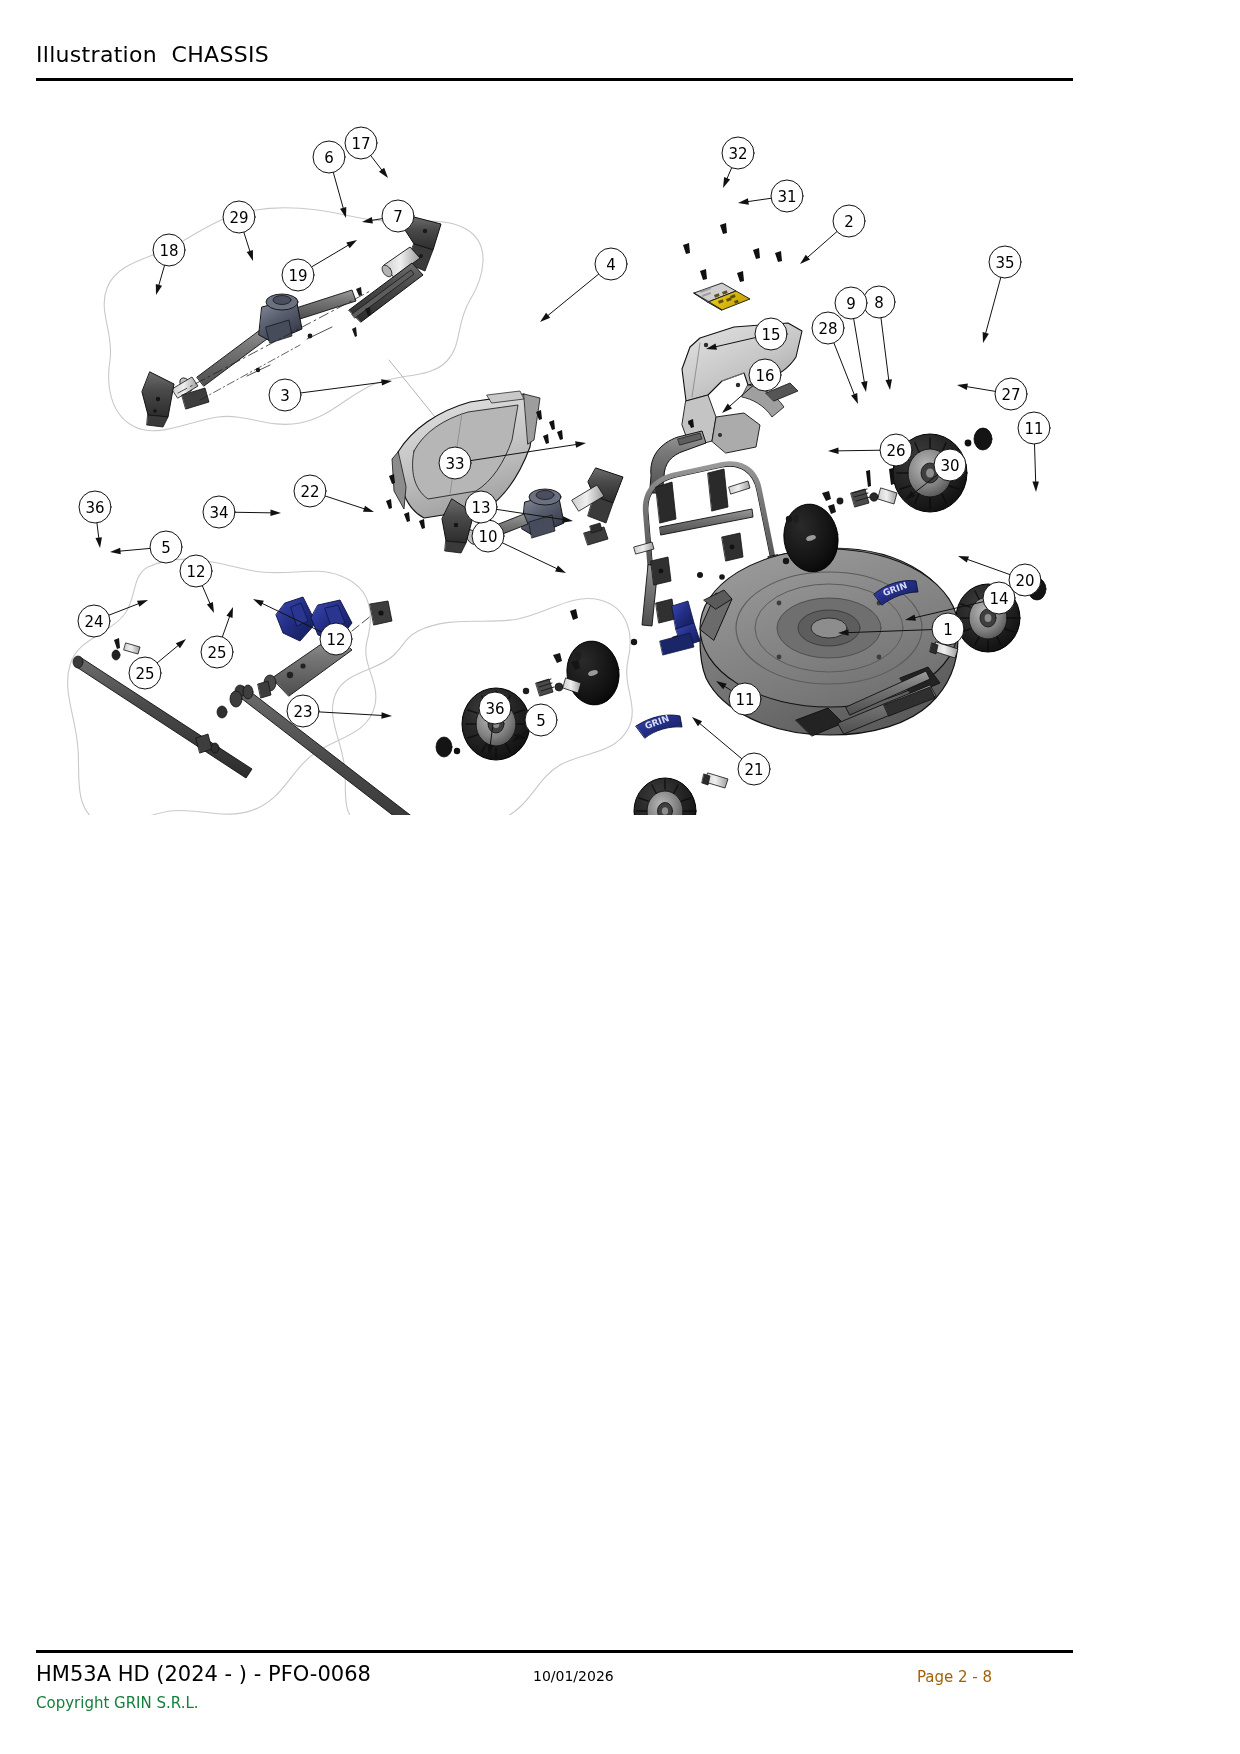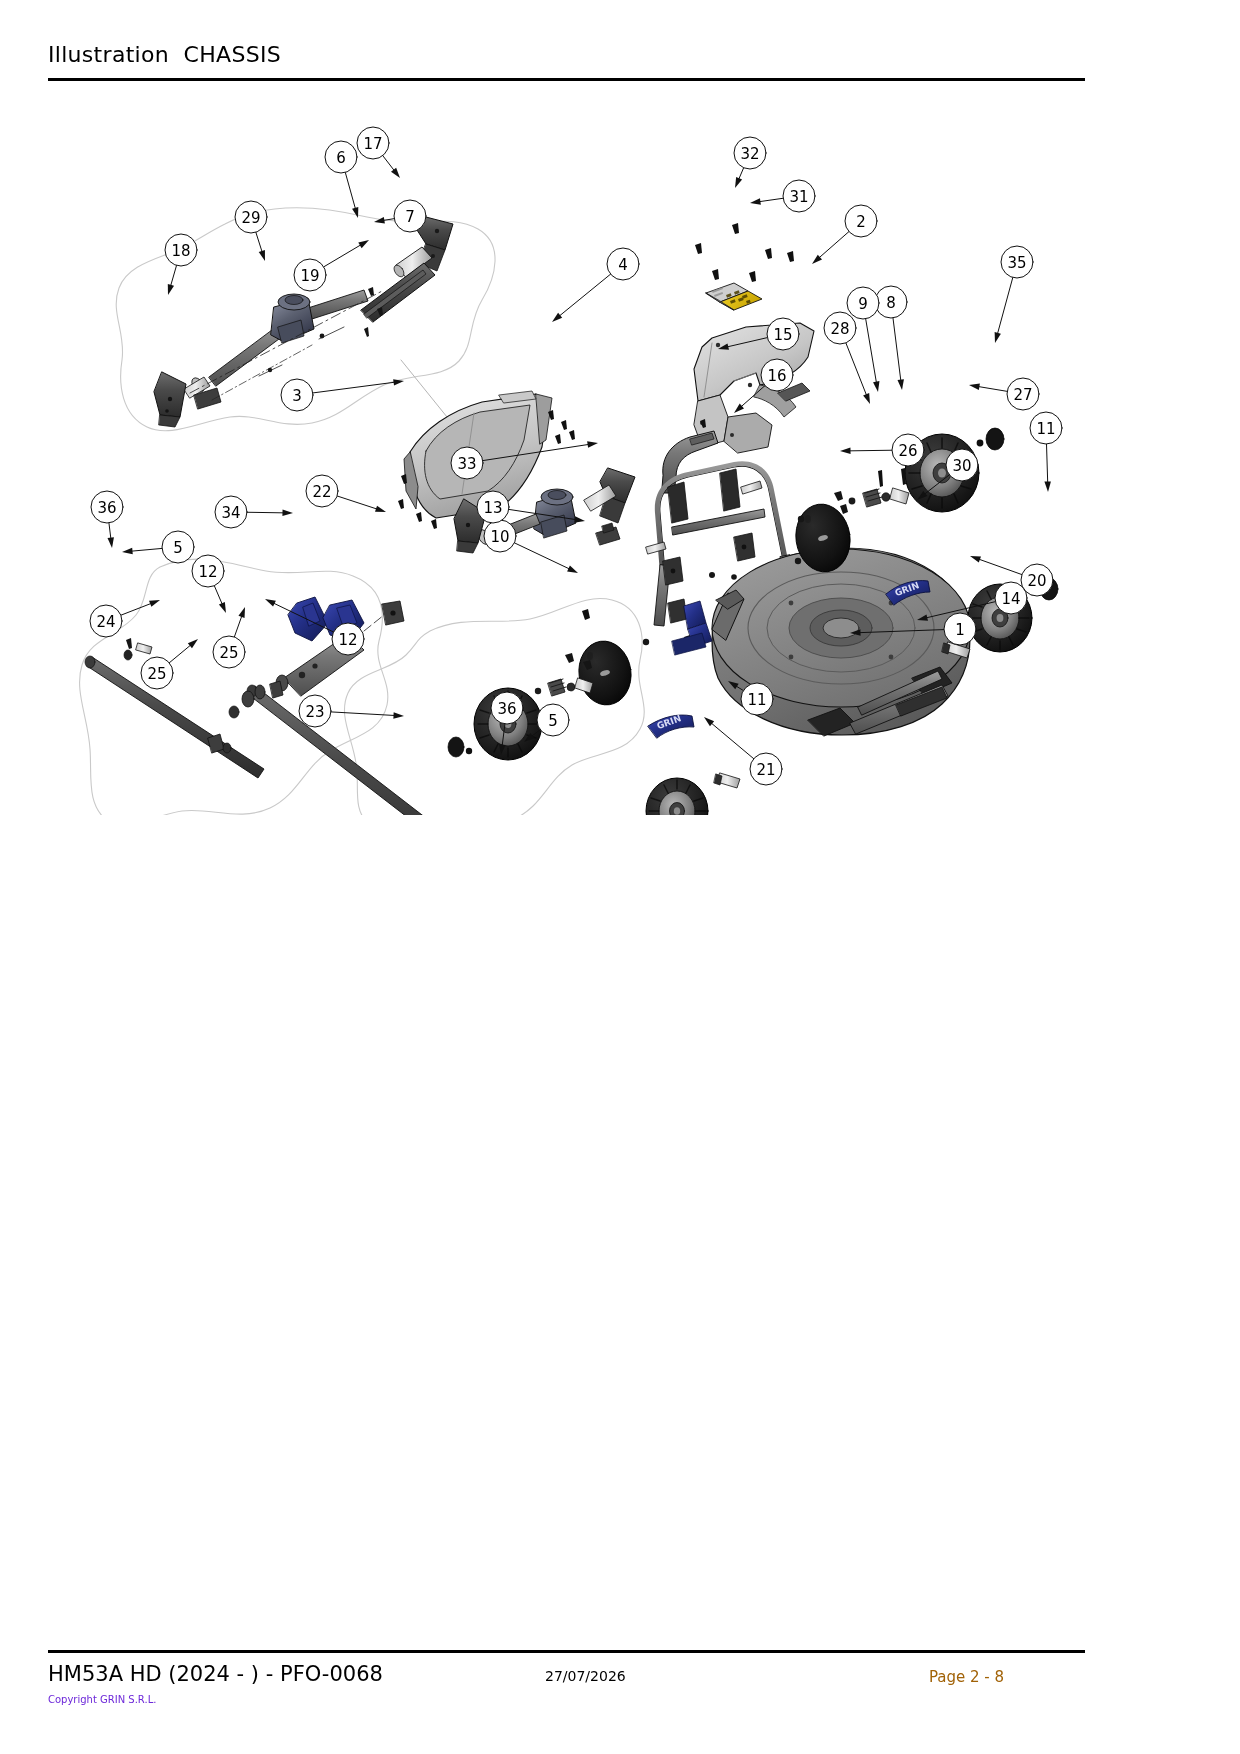--- a/index.html
+++ b/index.html
@@ -1,31 +1,31 @@
 <!DOCTYPE html>
 <html><head>
 <meta charset="utf-8">
 <style>
   html,body{margin:0;padding:0;}
   body{
     width:1240px;height:1754px;background:#ffffff;
     font-family:"DejaVu Sans","Liberation Sans",sans-serif;
     position:relative;overflow:hidden;
   }
-  .page{position:absolute;left:12px;top:0;width:1028px;height:1754px;}
+  .page{position:absolute;left:0;top:0;width:1028px;height:1754px;}
 
   
   .hdr{position:absolute;left:36px;top:42px;width:1040px;}
   .hdr-title{font-size:22px;color:#000;letter-spacing:.3px;white-space:pre;}
   .hdr-rule{position:absolute;left:36px;top:78px;width:1037px;height:3px;background:#000;}
 
   
   .ftr-rule{position:absolute;left:36px;top:1650px;width:1037px;height:3px;background:#000;}
   .ftr-model{position:absolute;left:36px;top:1662px;font-size:21px;color:#000000;white-space:nowrap;}
-  .ftr-copy{position:absolute;left:36px;top:1694px;font-size:10px;color:#6d28d9;white-space:nowrap;}
+  .ftr-copy{position:absolute;left:36px;top:1694px;font-size:15px;color:#15803d;white-space:nowrap;}
   .ftr-date{position:absolute;left:533px;top:1668px;font-size:14px;color:#000;white-space:nowrap;}
   .ftr-page{position:absolute;right:36px;top:1668px;font-size:15px;color:#a16207;white-space:nowrap;text-align:right;}
 
   
   .canvas{position:absolute;left:0;top:95px;width:1240px;height:720px;}
   .canvas svg{display:block;}
 
   .co-txt{font-family:"DejaVu Sans","Liberation Sans",sans-serif;font-size:15px;fill:#000;text-anchor:middle;dominant-baseline:central;}
 </style>
 </head>
@@ -693,16 +693,16 @@
             <text x="495" y="614" class="co-txt">36</text>
           </g>
 
     </g>
   </svg>
   </div>
 
   <div class="ftr-rule"></div>
   <div class="ftr-model">HM53A HD (2024 - ) - PFO-0068</div>
   <div class="ftr-copy">Copyright GRIN S.R.L.</div>
-  <div class="ftr-date">27/07/2026</div>
+  <div class="ftr-date">10/01/2026</div>
   <div class="ftr-page">Page 2 - 8</div>
 
 </div>
 
 </body></html>

